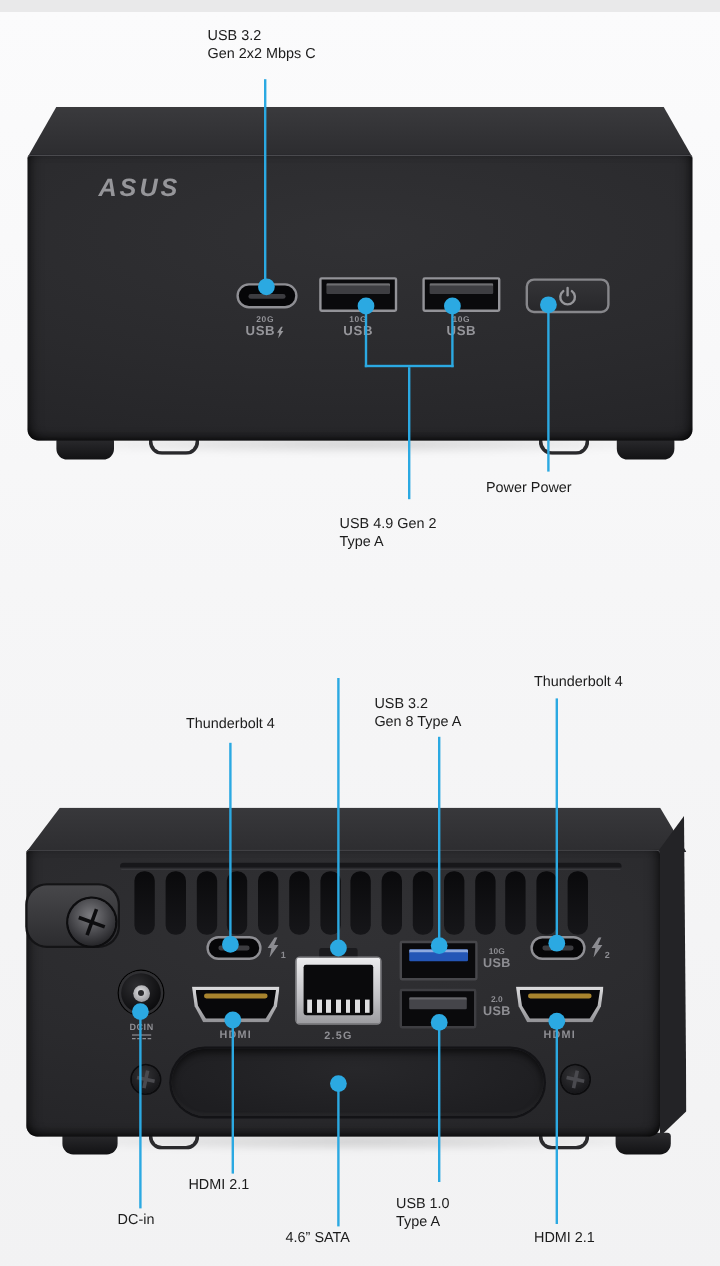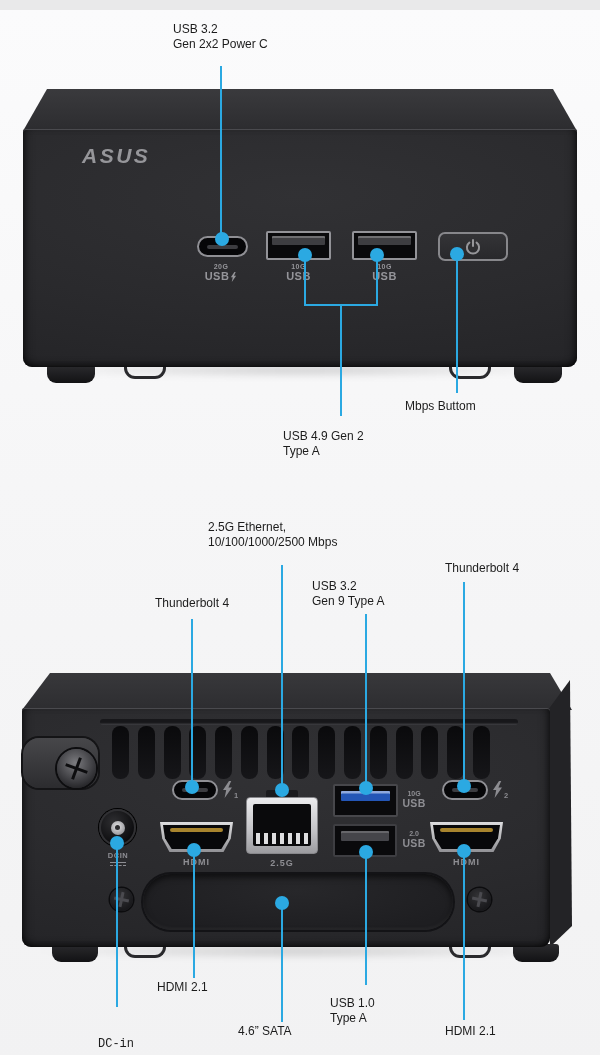--- a/index.html
+++ b/index.html
@@ -99,21 +99,21 @@
   .boltwrap sub{font-size:7.5px;color:#8c8c91;font-weight:bold;margin-top:10px;margin-left:1px;}
   #f-logo{position:absolute;left:80px;top:134px;z-index:3;}
 </style>
 </head>
 <body>
 
 <div class="canvas" style="--accent: #2BA9E2;">
 
   <div class="callout" style="left:173px;top:12px;">
     <div>USB 3.2</div>
-    <div>Gen 2x2 Power C</div>
+    <div>Gen 2x2 Mbps C</div>
   </div>
   <div class="vline" style="left:220px;top:56px;height:174px;"></div>
 
   <div class="gshadow" style="left:28px;top:352px;width:544px;"></div>
   <div class="topface" style="top:79px;height:42px;background:linear-gradient(180deg,#3a3a3d,#2c2c2f);clip-path:polygon(47px 0,553px 0,577px 42px,23px 42px);"></div>
   <div class="foot" style="left:47px;top:355px;width:48px;"></div>
   <div class="foot" style="left:514px;top:355px;width:48px;"></div>
   <div class="handle" style="left:124px;top:353px;width:36px;"></div>
   <div class="handle" style="left:449px;top:353px;width:36px;"></div>
   <div class="face" style="left:23px;top:119px;width:554px;height:238px;"></div>
@@ -155,34 +155,30 @@
   <div class="dot" style="left:215px;top:222px;"></div>
   <div class="dot" style="left:298px;top:238px;"></div>
   <div class="dot" style="left:370px;top:238px;"></div>
   <div class="dot" style="left:450px;top:237px;"></div>
   <div class="vline" style="left:304px;top:250px;height:46px;"></div>
   <div class="vline" style="left:376px;top:250px;height:46px;"></div>
   <div class="hline" style="left:304px;top:294px;width:74px;"></div>
   <div class="vline" style="left:340px;top:296px;height:110px;"></div>
   <div class="vline" style="left:456px;top:249px;height:134px;"></div>
 
-  <div class="callout" style="left:405px;top:389px;">Mbps Buttom</div>
+  <div class="callout" style="left:405px;top:389px;">Power Power</div>
   <div class="callout" style="left:283px;top:419px;">
     <div>USB 4.9 Gen 2</div>
     <div>Type A</div>
   </div>
 
-  <div class="callout" style="left:208px;top:510px;">
-    <div>2.5G Ethernet,</div>
-    <div>10/100/1000/2500 Mbps</div>
-  </div>
   <div class="callout" style="left:445px;top:551px;">Thunderbolt 4</div>
   <div class="callout" style="left:312px;top:569px;">
     <div>USB 3.2</div>
-    <div>Gen 9 Type A</div>
+    <div>Gen 8 Type A</div>
   </div>
   <div class="callout" style="left:155px;top:586px;">Thunderbolt 4</div>
 
   <div class="vline" style="left:281px;top:555px;height:220px;"></div>
   <div class="vline" style="left:463px;top:572px;height:200px;"></div>
   <div class="vline" style="left:365px;top:604px;height:170px;"></div>
   <div class="vline" style="left:191px;top:609px;height:164px;"></div>
 
   <div class="gshadow" style="left:28px;top:933px;width:540px;"></div>
   <div class="topface" style="top:663px;height:37px;background:linear-gradient(180deg,#38383b,#2d2d30);clip-path:polygon(50px 0,550px 0,572px 37px,22px 37px);"></div>
@@ -288,21 +284,21 @@
   <div class="dot" style="left:359px;top:835px;"></div>
   <div class="dot" style="left:457px;top:834px;"></div>
   <div class="dot" style="left:275px;top:886px;"></div>
 
   <div class="vline" style="left:116px;top:838px;height:159px;"></div>
   <div class="vline" style="left:193px;top:845px;height:123px;"></div>
   <div class="vline" style="left:281px;top:898px;height:114px;"></div>
   <div class="vline" style="left:365px;top:847px;height:128px;"></div>
   <div class="vline" style="left:463px;top:846px;height:164px;"></div>
 
-  <div class="callout" style="left:98px;top:1027px;font-family:Liberation Mono, monospace;">DC-in</div>
+  <div class="callout" style="left:98px;top:999px;">DC-in</div>
   <div class="callout" style="left:157px;top:970px;">HDMI 2.1</div>
   <div class="callout" style="left:238px;top:1014px;">4.6” SATA</div>
   <div class="callout" style="left:330px;top:986px;">
     <div>USB 1.0</div>
     <div>Type A</div>
   </div>
   <div class="callout" style="left:445px;top:1014px;">HDMI 2.1</div>
 
 </div>
 

